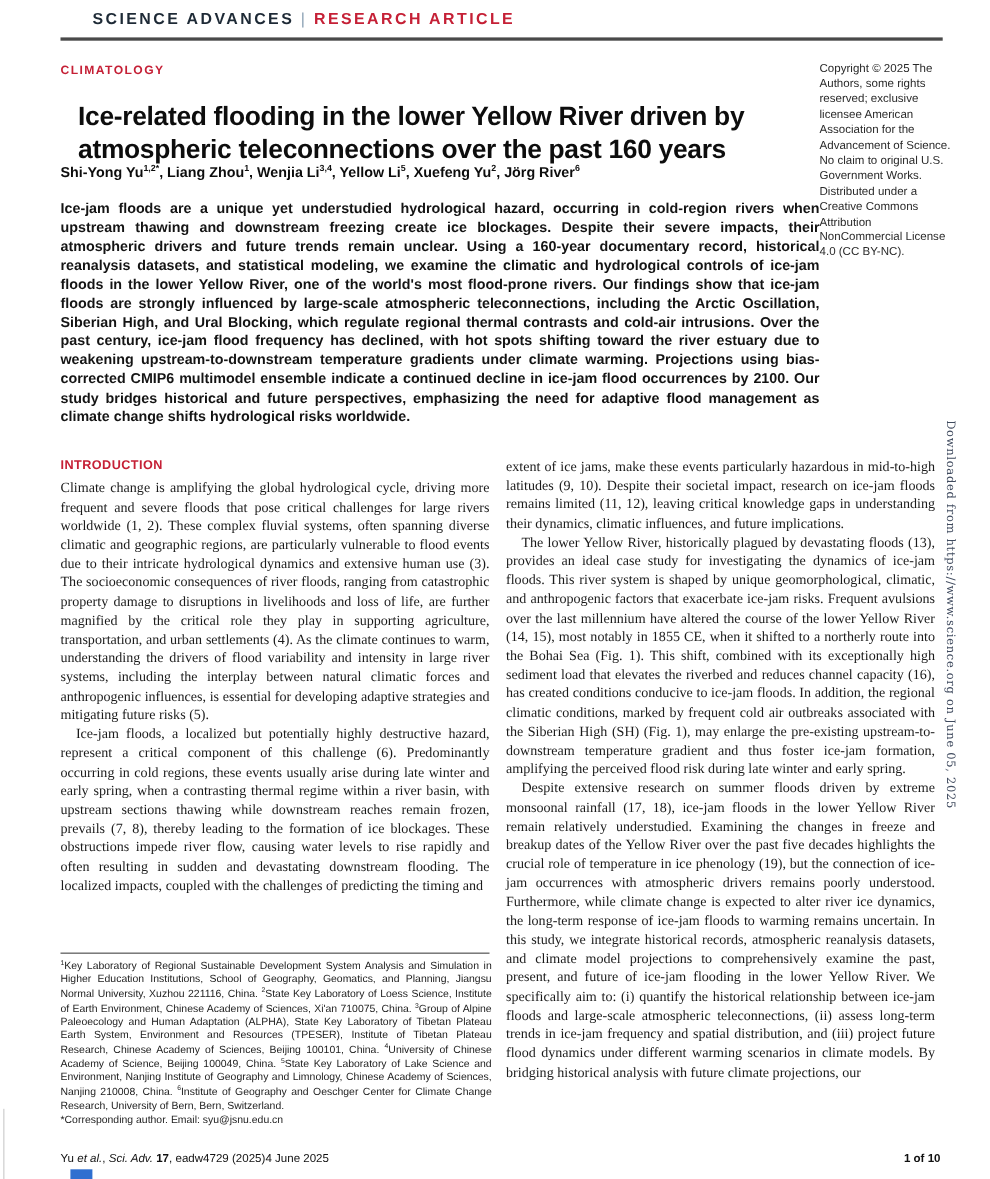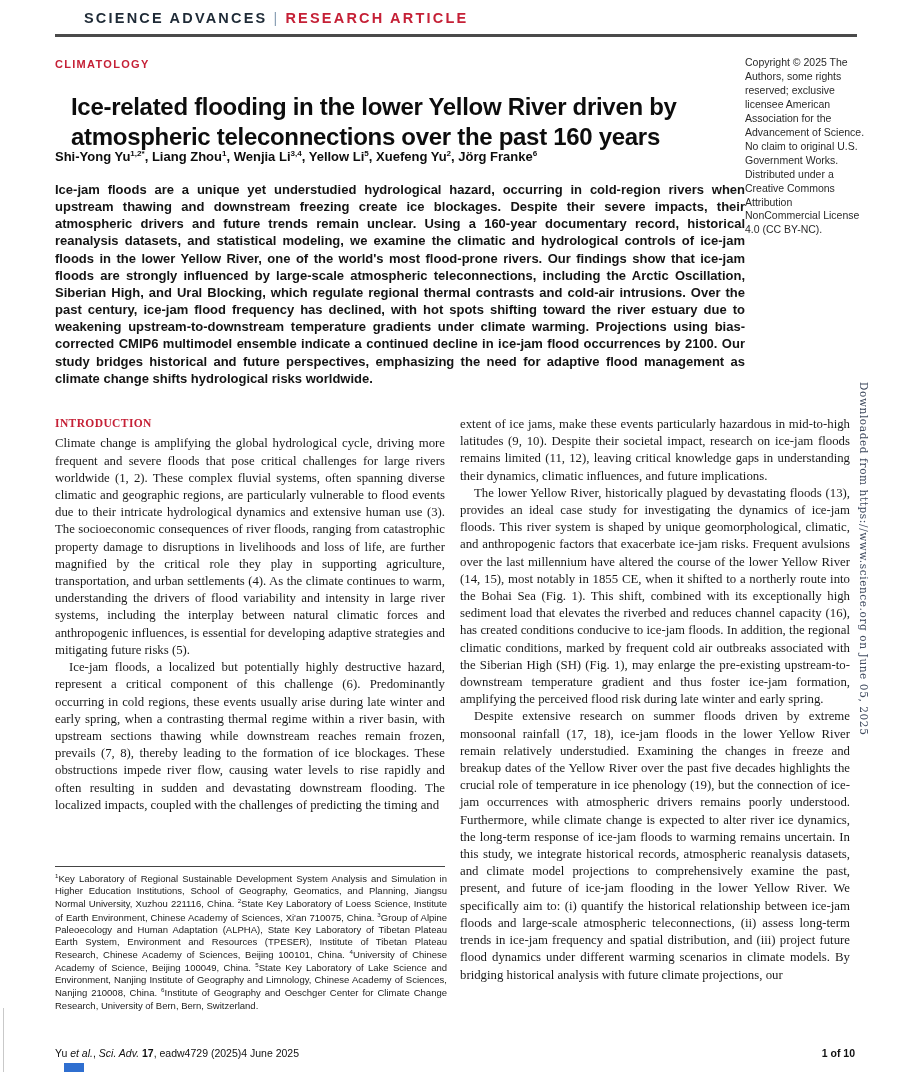--- a/index.html
+++ b/index.html
@@ -20,21 +20,21 @@
   .authors{top:149px;left:55px;width:672px;font-size:13px;font-weight:bold;color:#0d0d0d;}
   .authors sup{font-size:0.62em;}
   .abstract{top:181px;left:55px;width:690px;font-size:13px;font-weight:bold;line-height:1.32;
             text-align:justify;color:#141414;}
   .copyright{top:56px;left:745px;width:120px;font-size:10.5px;line-height:1.33;color:#2a2a2a;}
 
   
   .col{font-family:"Liberation Serif",serif;font-size:12.8px;line-height:1.345;text-align:justify;color:#1a1a1a;}
   .col-left{top:416px;left:55px;width:390px;}
   .col-right{top:416px;left:460px;width:390px;}
-  .intro-heading{font-family:Liberation Serif, serif;font-size:11.5px;font-weight:bold;
+  .intro-heading{font-family:Liberation Sans, sans-serif;font-size:11.5px;font-weight:bold;
                  color:#c52036;letter-spacing:0.4px;margin:0 0 4px 0;}
   .para{margin:0;}
   .para.indent{text-indent:14px;}
 
   
   .footnote-rule{top:866px;left:55px;width:390px;height:1px;background:#444;}
   .footnotes{top:872px;left:55px;width:392px;font-size:9.5px;line-height:1.27;text-align:justify;color:#222;}
   .footnotes sup{font-size:0.65em;}
   .corresponding{margin-top:1px;}
   .email{color:#222;text-decoration:none;}
@@ -58,21 +58,21 @@
 </head>
 <body>
 
 <div class="abs masthead">
   <span class="journal">SCIENCE ADVANCES</span><span class="divider">|</span><span class="arttype">RESEARCH ARTICLE</span>
 </div>
 <div class="abs masthead-rule"></div>
 
 <div class="abs section-label">CLIMATOLOGY</div>
 <h1 class="abs title" style="margin:16px;">Ice-related flooding in the lower Yellow River driven by atmospheric teleconnections over the past 160 years</h1>
-<div class="abs authors"><span><span>Shi-Yong Yu</span><sup>1,2*</sup></span>, <span><span>Liang Zhou</span><sup>1</sup></span>, <span><span>Wenjia Li</span><sup>3,4</sup></span>, <span><span>Yellow Li</span><sup>5</sup></span>, <span><span>Xuefeng Yu</span><sup>2</sup></span>, <span><span>Jörg Franke</span><sup>6</sup></span></div>
+<div class="abs authors"><span><span>Shi-Yong Yu</span><sup>1,2*</sup></span>, <span><span>Liang Zhou</span><sup>1</sup></span>, <span><span>Wenjia Li</span><sup>3,4</sup></span>, <span><span>Yellow Li</span><sup>5</sup></span>, <span><span>Xuefeng Yu</span><sup>2</sup></span>, <span><span>Jörg River</span><sup>6</sup></span></div>
 <div class="abs abstract">Ice-jam floods are a unique yet understudied hydrological hazard, occurring in cold-region rivers when upstream thawing and downstream freezing create ice blockages. Despite their severe impacts, their atmospheric drivers and future trends remain unclear. Using a 160-year documentary record, historical reanalysis datasets, and statistical modeling, we examine the climatic and hydrological controls of ice-jam floods in the lower Yellow River, one of the world's most flood-prone rivers. Our findings show that ice-jam floods are strongly influenced by large-scale atmospheric teleconnections, including the Arctic Oscillation, Siberian High, and Ural Blocking, which regulate regional thermal contrasts and cold-air intrusions. Over the past century, ice-jam flood frequency has declined, with hot spots shifting toward the river estuary due to weakening upstream-to-downstream temperature gradients under climate warming. Projections using bias-corrected CMIP6 multimodel ensemble indicate a continued decline in ice-jam flood occurrences by 2100. Our study bridges historical and future perspectives, emphasizing the need for adaptive flood management as climate change shifts hydrological risks worldwide.</div>
 <div class="abs copyright">Copyright © 2025 The Authors, some rights reserved; exclusive licensee American Association for the Advancement of Science. No claim to original U.S. Government Works. Distributed under a Creative Commons Attribution NonCommercial License 4.0 (CC BY-NC).</div>
 
 <div class="abs col col-left">
   <p class="intro-heading">INTRODUCTION</p>
   <div>
       <p class="para">Climate change is amplifying the global hydrological cycle, driving more frequent and severe floods that pose critical challenges for large rivers worldwide (1, 2). These complex fluvial systems, often spanning diverse climatic and geographic regions, are particularly vulnerable to flood events due to their intricate hydrological dynamics and extensive human use (3). The socioeconomic consequences of river floods, ranging from catastrophic property damage to disruptions in livelihoods and loss of life, are further magnified by the critical role they play in supporting agriculture, transportation, and urban settlements (4). As the climate continues to warm, understanding the drivers of flood variability and intensity in large river systems, including the interplay between natural climatic forces and anthropogenic influences, is essential for developing adaptive strategies and mitigating future risks (5).</p>
       <p class="para indent">Ice-jam floods, a localized but potentially highly destructive hazard, represent a critical component of this challenge (6). Predominantly occurring in cold regions, these events usually arise during late winter and early spring, when a contrasting thermal regime within a river basin, with upstream sections thawing while downstream reaches remain frozen, prevails (7, 8), thereby leading to the formation of ice blockages. These obstructions impede river flow, causing water levels to rise rapidly and often resulting in sudden and devastating downstream flooding. The localized impacts, coupled with the challenges of predicting the timing and</p>
     </div>
 </div>
@@ -80,20 +80,23 @@
   <div>
       <p class="para">extent of ice jams, make these events particularly hazardous in mid-to-high latitudes (9, 10). Despite their societal impact, research on ice-jam floods remains limited (11, 12), leaving critical knowledge gaps in understanding their dynamics, climatic influences, and future implications.</p>
       <p class="para indent">The lower Yellow River, historically plagued by devastating floods (13), provides an ideal case study for investigating the dynamics of ice-jam floods. This river system is shaped by unique geomorphological, climatic, and anthropogenic factors that exacerbate ice-jam risks. Frequent avulsions over the last millennium have altered the course of the lower Yellow River (14, 15), most notably in 1855 CE, when it shifted to a northerly route into the Bohai Sea (Fig. 1). This shift, combined with its exceptionally high sediment load that elevates the riverbed and reduces channel capacity (16), has created conditions conducive to ice-jam floods. In addition, the regional climatic conditions, marked by frequent cold air outbreaks associated with the Siberian High (SH) (Fig. 1), may enlarge the pre-existing upstream-to-downstream temperature gradient and thus foster ice-jam formation, amplifying the perceived flood risk during late winter and early spring.</p>
       <p class="para indent">Despite extensive research on summer floods driven by extreme monsoonal rainfall (17, 18), ice-jam floods in the lower Yellow River remain relatively understudied. Examining the changes in freeze and breakup dates of the Yellow River over the past five decades highlights the crucial role of temperature in ice phenology (19), but the connection of ice-jam occurrences with atmospheric drivers remains poorly understood. Furthermore, while climate change is expected to alter river ice dynamics, the long-term response of ice-jam floods to warming remains uncertain. In this study, we integrate historical records, atmospheric reanalysis datasets, and climate model projections to comprehensively examine the past, present, and future of ice-jam flooding in the lower Yellow River. We specifically aim to: (i) quantify the historical relationship between ice-jam floods and large-scale atmospheric teleconnections, (ii) assess long-term trends in ice-jam frequency and spatial distribution, and (iii) project future flood dynamics under different warming scenarios in climate models. By bridging historical analysis with future climate projections, our</p>
     </div>
 </div>
 
 <div class="abs footnote-rule"></div>
 <div class="abs footnotes">
   <div><sup>1</sup>Key Laboratory of Regional Sustainable Development System Analysis and Simulation in Higher Education Institutions, School of Geography, Geomatics, and Planning, Jiangsu Normal University, Xuzhou 221116, China. <sup>2</sup>State Key Laboratory of Loess Science, Institute of Earth Environment, Chinese Academy of Sciences, Xi'an 710075, China. <sup>3</sup>Group of Alpine Paleoecology and Human Adaptation (ALPHA), State Key Laboratory of Tibetan Plateau Earth System, Environment and Resources (TPESER), Institute of Tibetan Plateau Research, Chinese Academy of Sciences, Beijing 100101, China. <sup>4</sup>University of Chinese Academy of Science, Beijing 100049, China. <sup>5</sup>State Key Laboratory of Lake Science and Environment, Nanjing Institute of Geography and Limnology, Chinese Academy of Sciences, Nanjing 210008, China. <sup>6</sup>Institute of Geography and Oeschger Center for Climate Change Research, University of Bern, Bern, Switzerland. </div>
+  <div class="corresponding">
+    <span>*Corresponding author. Email: </span><span class="email">syu@jsnu.edu.cn</span>
+  </div>
 </div>
 
 <div class="abs footer">
   <span>
     <span>Yu </span><i>et al.</i><span>, </span><i>Sci. Adv.</i>&nbsp;<b>17</b><span>, eadw4729 (2025)</span><span class="date">4 June 2025</span>
   </span>
   <span class="page">1 of 10</span>
 </div>
 
 <div class="abs watermark">Downloaded from https://www.science.org on June 05, 2025</div>

